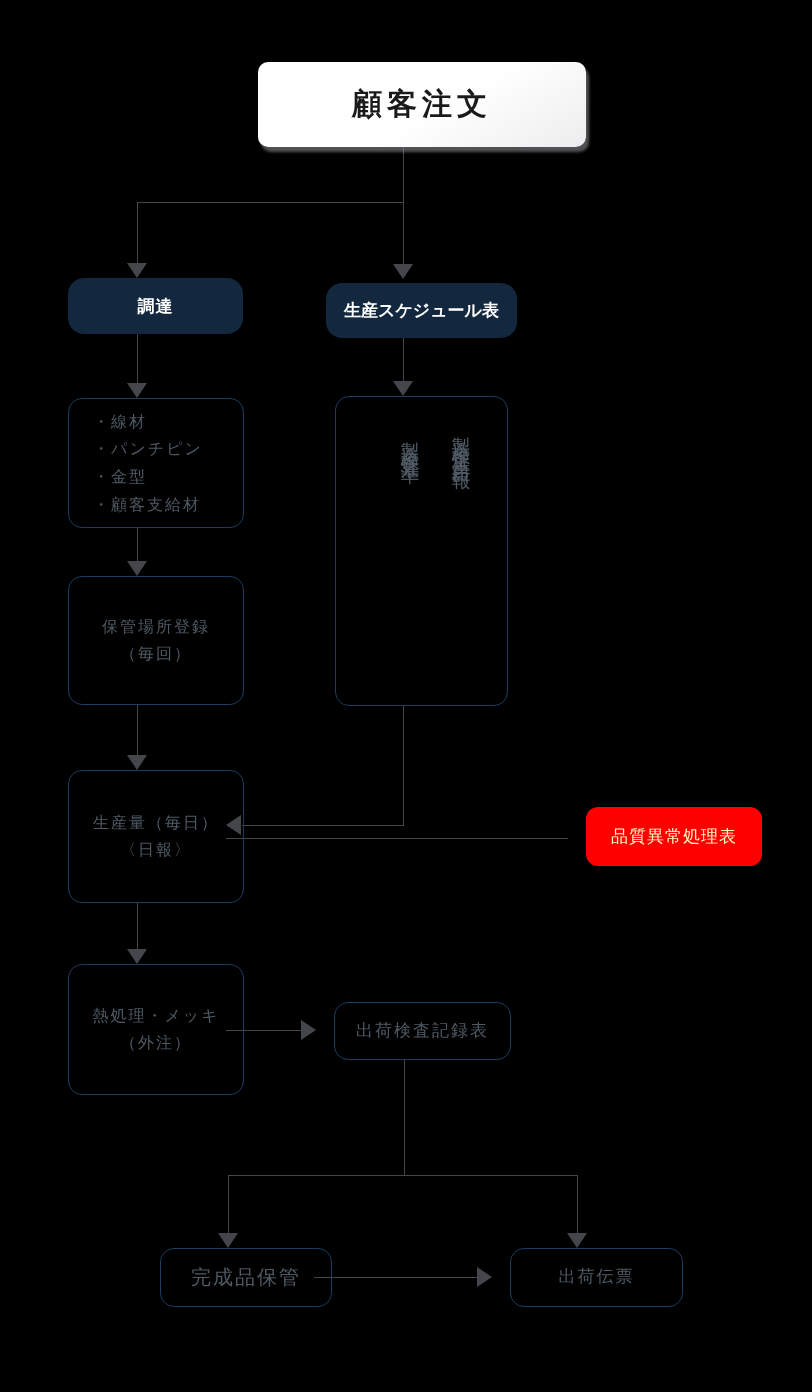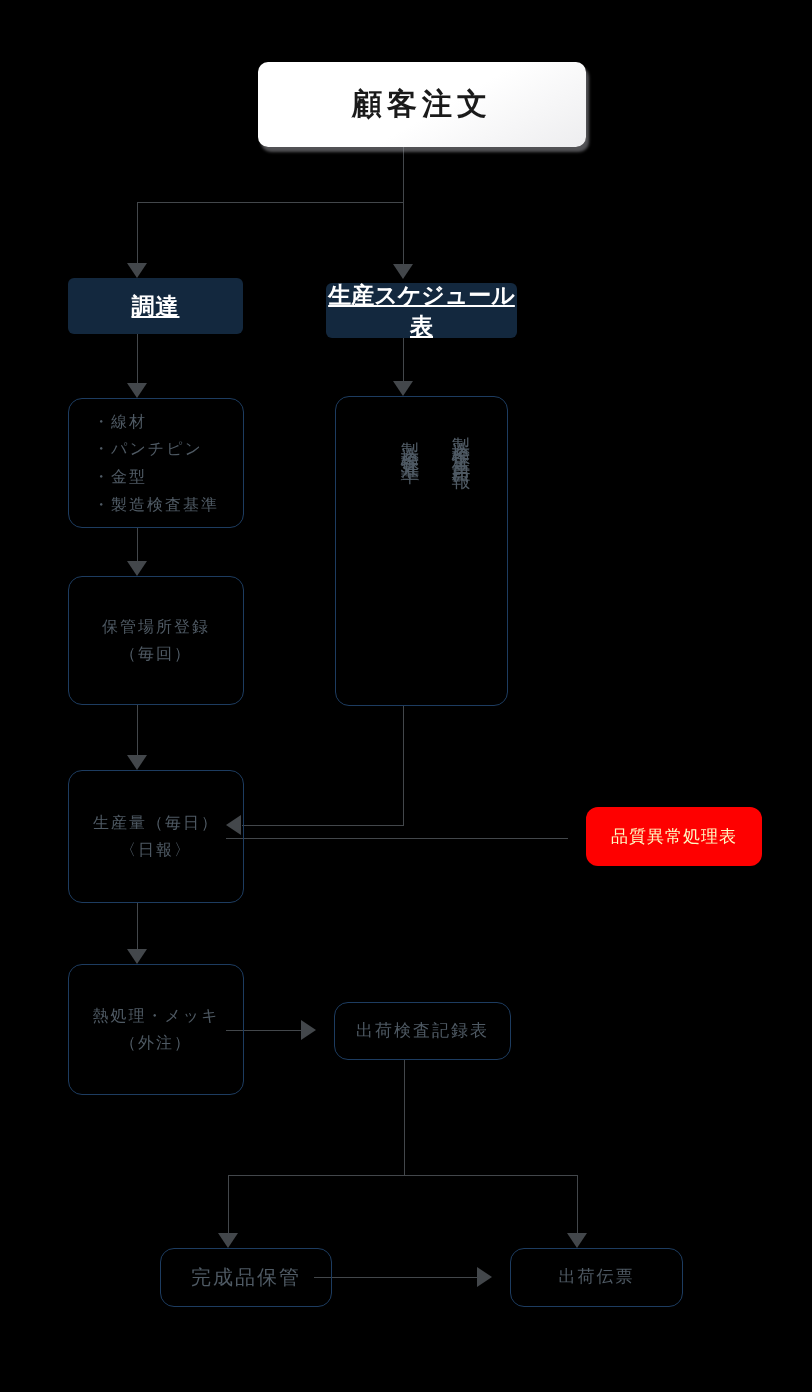--- a/index.html
+++ b/index.html
@@ -15,22 +15,22 @@
     font-family:"Liberation Sans","DejaVu Sans",sans-serif;overflow:hidden;
   }
   .node{position:absolute;box-sizing:border-box;display:flex;flex-direction:column;
     align-items:center;justify-content:center;text-align:center;margin-left:18px;}
   .node-white{
     background:linear-gradient(150deg,#ffffff 55%,#ededef 100%);
     border-radius:10px;color:#1a1a1a;font-size:30px;font-weight:bold;letter-spacing:5px;
     box-shadow:3px 5px 3px rgba(150,150,155,.55);
   }
   .node-navy{
-    background:var(--navy);border-radius:6px;color:#ffffff;
-    font-size:23px;font-weight:bold;letter-spacing:1px;text-decoration:underline;
+    background:var(--navy);border-radius:16px;color:#ffffff;
+    font-size:17px;font-weight:bold;letter-spacing:1px;
   }
   .node-outline{
     background:transparent;border:1.5px solid var(--border-blue);border-radius:14px;
     color:var(--gray-text);font-size:16px;letter-spacing:2px;line-height:1.65;
   }
   .node-red{
     background:var(--red);border-radius:12px;color:#fef9c3;font-size:17px;letter-spacing:1px;
   }
   .node-outline.left-list{align-items:flex-start;padding-left:24px;text-align:left;line-height:1.72;}
   .vertical-docs{
@@ -109,21 +109,21 @@
   </div>
 
   <div class="node node-navy" style="left:308px;top:283px;width:191px;height:55px;letter-spacing:0;">
     <span>生産スケジュール表</span>
   </div>
 
   <div class="node node-outline left-list" style="left:50px;top:398px;width:176px;height:130px;">
     <span>・線材</span>
     <span>・パンチピン</span>
     <span>・金型</span>
-    <span>・製造検査基準</span>
+    <span>・顧客支給材</span>
   </div>
 
   <div class="node node-outline vertical-docs" style="left:317px;top:396px;width:173px;height:310px;">
     <div class="vtext">
       <span>製造検査生産日報</span>
       <span>製造検査基準</span>
     </div>
   </div>
 
   <div class="node node-outline" style="left:50px;top:576px;width:176px;height:129px;">

